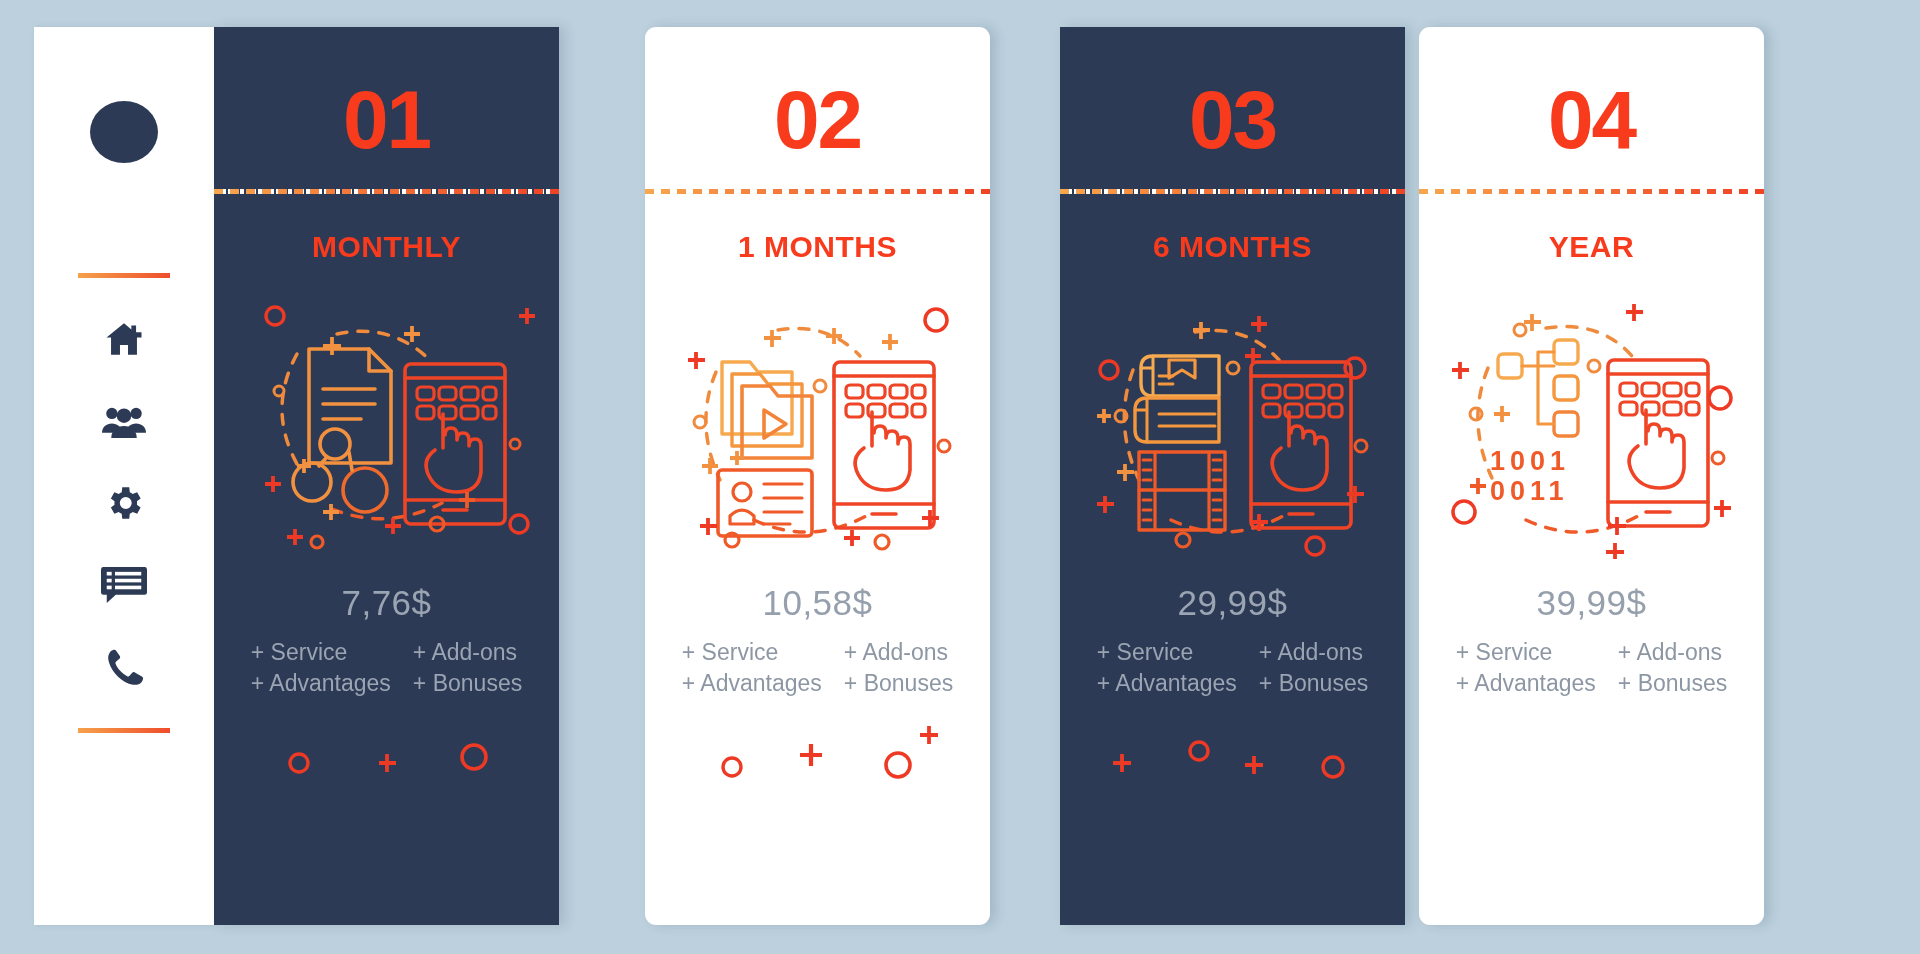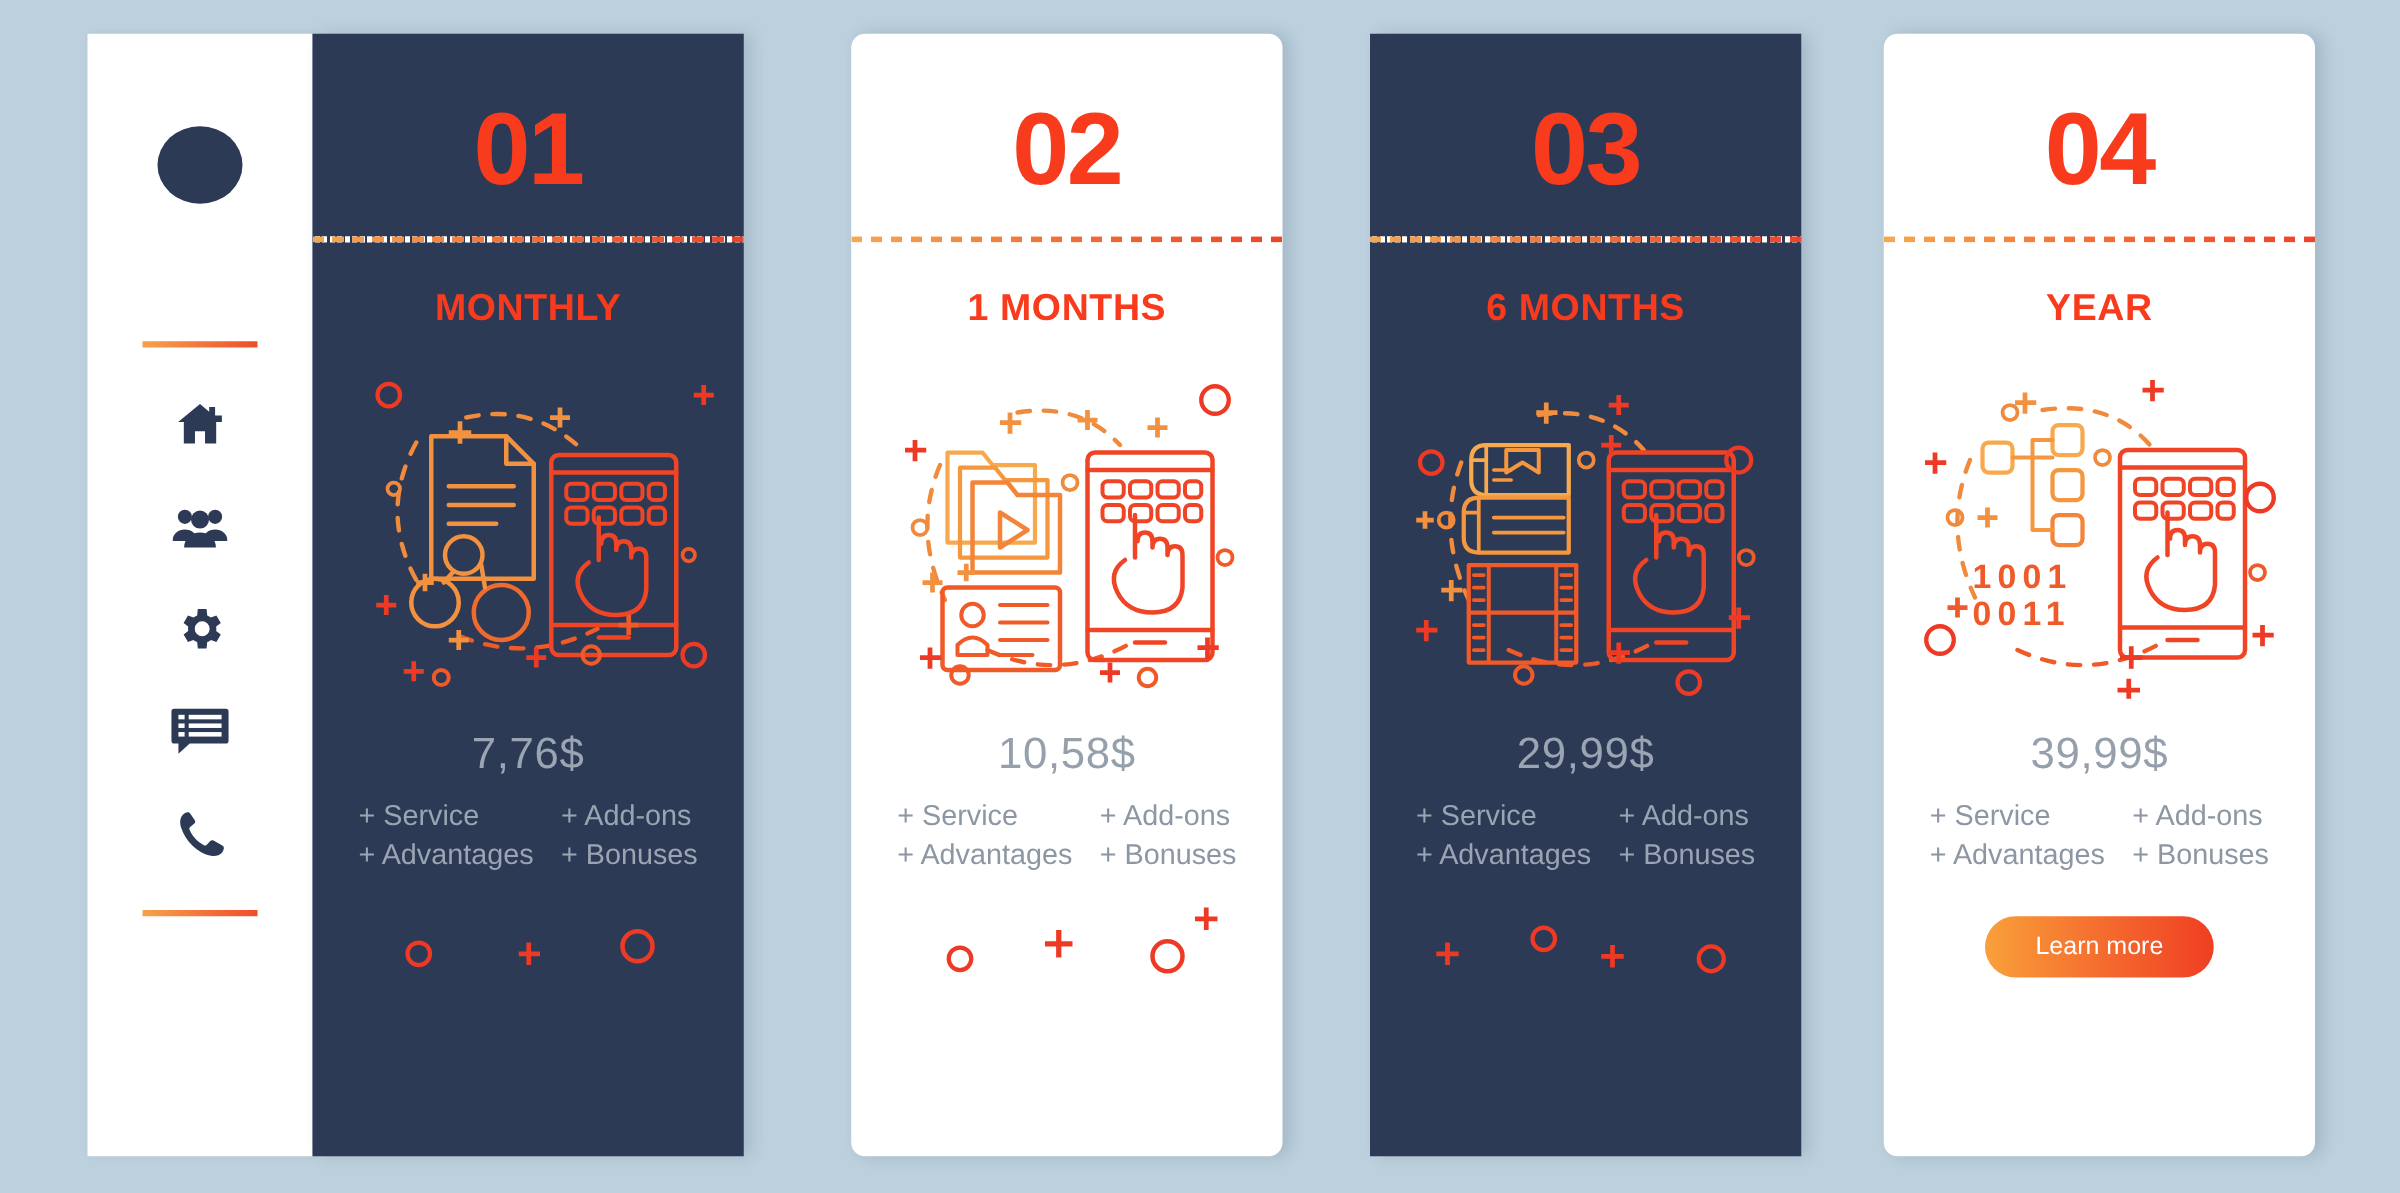--- a/index.html
+++ b/index.html
@@ -6,21 +6,20 @@
   html, body {
     width: 1920px; height: 954px;
     background: #bcd0dd;
     font-family: "Liberation Sans", sans-serif;
     overflow: hidden;
   }
   #stage {
     position: relative;
     width: 1772px; height: 954px;
     background: #bcd0dd;
-    margin-left: 36px;
   }
 
   
   #sidebar {
     position: absolute;
     left: 34px; top: 27px;
     width: 180px; height: 898px;
     background: #ffffff;
     display: flex;
     flex-direction: column;
@@ -64,21 +63,21 @@
     display: flex;
     flex-direction: column;
     align-items: center;
     overflow: hidden;
   }
   .card.dark  { background: #2c3a55; }
   .card.light { background: #ffffff; border-radius: 11px; }
   .card.c1 { left: 214px;  z-index: 4; box-shadow: 6px 0 12px rgba(40,60,90,.16); }
   .card.c2 { left: 645px;  z-index: 3; box-shadow: 6px 0 12px rgba(40,60,90,.16); }
   .card.c3 { left: 1060px; z-index: 2; box-shadow: 6px 0 12px rgba(40,60,90,.16); }
-  .card.c4 { left: 1471px; z-index: 1; box-shadow: 6px 0 12px rgba(40,60,90,.16); }
+  .card.c4 { left: 1419px; z-index: 1; box-shadow: 6px 0 12px rgba(40,60,90,.16); }
 
   .step-num {
     font-size: 82px;
     font-weight: bold;
     color: #f93b1d;
     letter-spacing: -2px;
     line-height: 1;
   }
   .hr-dash {
     width: 100%;
@@ -482,16 +481,15 @@
     </div>
 
     <div class="price">39,99$</div>
     <div class="features">
       <span>+ Service</span>
       <span>+ Add-ons</span>
       <span>+ Advantages</span>
       <span>+ Bonuses</span>
     </div>
 
-    <button class="learn-btn">Learn more</button>
   </div>
 
 </div>
 
 </body></html>

